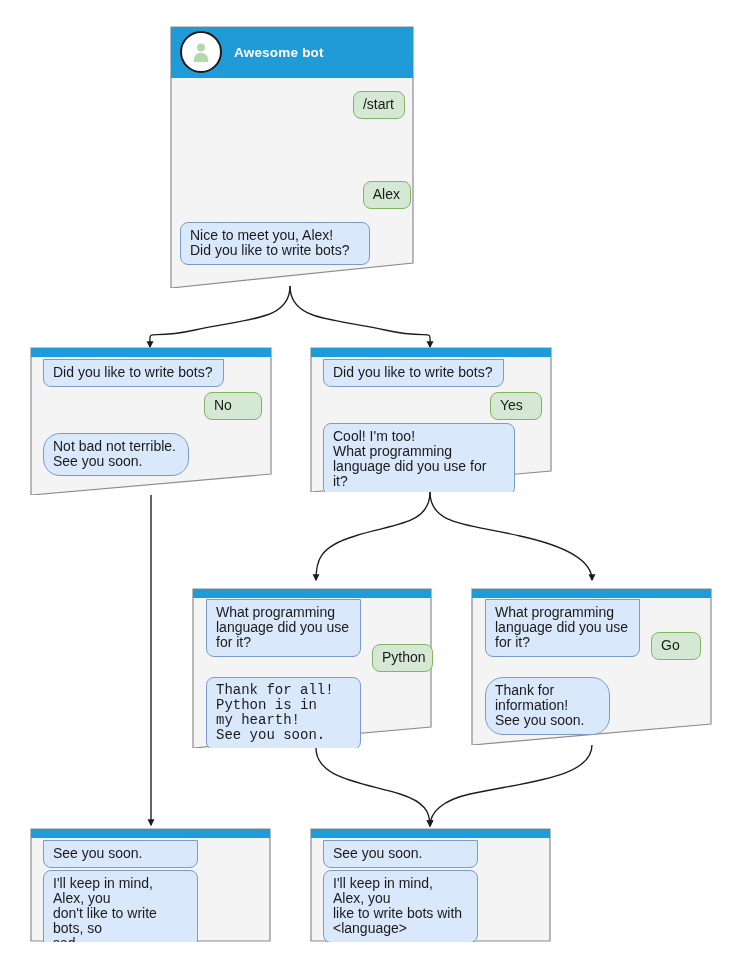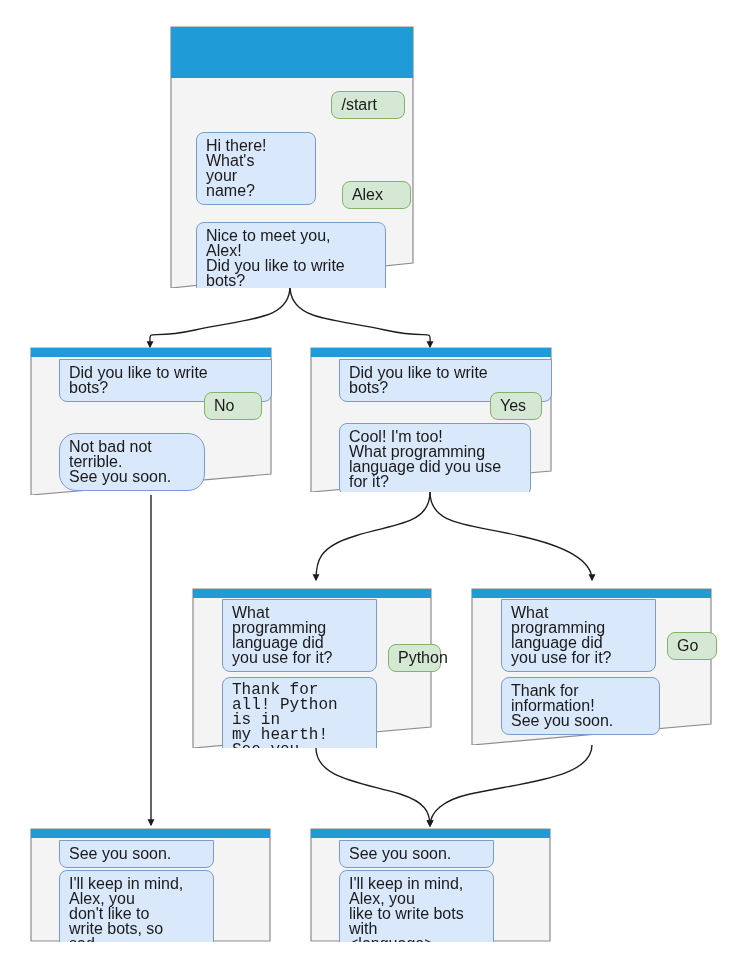--- a/index.html
+++ b/index.html
@@ -84,30 +84,29 @@
     font-size: 13.5px;
     font-weight: bold;
     letter-spacing: 0.2px;
     white-space: nowrap;
   }
 
   
   .bubble {
     position: absolute;
     box-sizing: border-box;
-    font-size: 16px;
+    font-size: 14px;
     line-height: 15px;
     color: #1a1a1a;
-    padding: 5px 27px 6px 9px;
+    padding: 5px 10px 6px 9px;
     border-radius: 8px;
     border-width: 1px;
     border-style: solid;
     white-space: pre-line;
     z-index: 3;
-    margin-left: 16px;
   }
   .bubble.bot {
     background: #dae8fc;
     border-color: #7a9ccc;
   }
   .bubble.user {
     background: #d5e8d4;
     border-color: #82b366;
   }
   .bubble.clip-top {
@@ -144,25 +143,32 @@
     </g>
   </svg>
 
   <div class="card" style="left:170px; top:26px; width:244px; height:262px;">
     <svg class="card-skin" viewBox="0 0 244 262" width="244" height="262" preserveAspectRatio="none">
 
       <path d="M 1,1 L 243,1 L 243,237 L 1,262 Z" fill="#f4f4f4" stroke="#8c8c8c" stroke-width="1.2"></path>
       <path d="M 1,1 L 243,1 L 243,52 L 1,52 Z" fill="#1f9bd8"></path>
     </svg>
 
+    <div class="root-header">
+      <div class="avatar">
+        <svg width="24" height="24" viewBox="0 0 24 24">
+          <circle cx="12" cy="7.6" r="4.0" fill="#b4d7ae"></circle>
+          <path d="M 4.6,22 C 4.6,15.6 8.0,12.8 12,12.8 C 16,12.8 19.4,15.6 19.4,22 Z" fill="#b4d7ae"></path>
+        </svg>
+      </div>
+      <div class="bot-title">Awesome bot</div>
+    </div>
 
     <div class="card-body">
       <div class="bubble user" style="right:9px; top:65px;">/start</div>
-      <div class="bubble bot" style="left:10px; top:106px; width:120px;">Hi there!
-What's your name?</div>
       <div class="bubble user" style="right:3px; top:155px;">Alex</div>
       <div class="bubble bot" style="left:10px; top:196px; width:190px;">Nice to meet you, Alex!
 Did you like to write bots?</div>
     </div>
   </div>
 
   <div class="card" style="left:30px; top:347px; width:242px; height:148px;">
     <svg class="card-skin" viewBox="0 0 242 148" width="242" height="148" preserveAspectRatio="none">
       <path d="M 1,1 L 241,1 L 241,127 L 1,148 Z" fill="#f4f4f4" stroke="#8c8c8c" stroke-width="1.2"></path>
       <path d="M 1,1 L 241,1 L 241,10 L 1,10 Z" fill="#1f9bd8"></path>
@@ -196,32 +202,32 @@
     </svg>
     <div class="card-body">
       <div class="bubble bot clip-top" style="left:14px; top:11px; width:155px;">What programming
 language did you use for it?</div>
 
       <div class="bubble bot" style="left:14px; top:89px; width:155px;font-family:Liberation Mono, monospace;">Thank for all! Python is in
 my hearth!
 See you soon.</div>
     </div>
 
-    <div class="bubble user" style="left:180px; top:56px; width:53px; z-index:4;">Python</div>
+    <div class="bubble user" style="left:180px; top:56px; width:61px; z-index:4;">Python</div>
   </div>
 
   <div class="card" style="left:471px; top:588px; width:241px; height:157px;">
     <svg class="card-skin" viewBox="0 0 241 157" width="241" height="157" preserveAspectRatio="none">
       <path d="M 1,1 L 240,1 L 240,136 L 1,157 Z" fill="#f4f4f4" stroke="#8c8c8c" stroke-width="1.2"></path>
       <path d="M 1,1 L 240,1 L 240,10 L 1,10 Z" fill="#1f9bd8"></path>
     </svg>
     <div class="card-body">
       <div class="bubble bot clip-top" style="left:14px; top:11px; width:155px;">What programming
 language did you use for it?</div>
-      <div class="bubble bot" style="left:14px; top:89px; width:159px;">Thank for information!
+      <div class="bubble bot" style="left:14px; top:89px; width:125px;border-radius:18px;">Thank for information!
 See you soon.</div>
     </div>
     <div class="bubble user" style="left:180px; top:44px; width:50px; z-index:4;">Go</div>
   </div>
 
   <div class="card" style="left:30px; top:828px; width:241px; height:114px;">
     <svg class="card-skin" viewBox="0 0 241 114" width="241" height="114" preserveAspectRatio="none">
       <path d="M 1,1 L 240,1 L 240,113 L 1,113 Z" fill="#f4f4f4" stroke="#8c8c8c" stroke-width="1.2"></path>
       <path d="M 1,1 L 240,1 L 240,10 L 1,10 Z" fill="#1f9bd8"></path>
     </svg>

